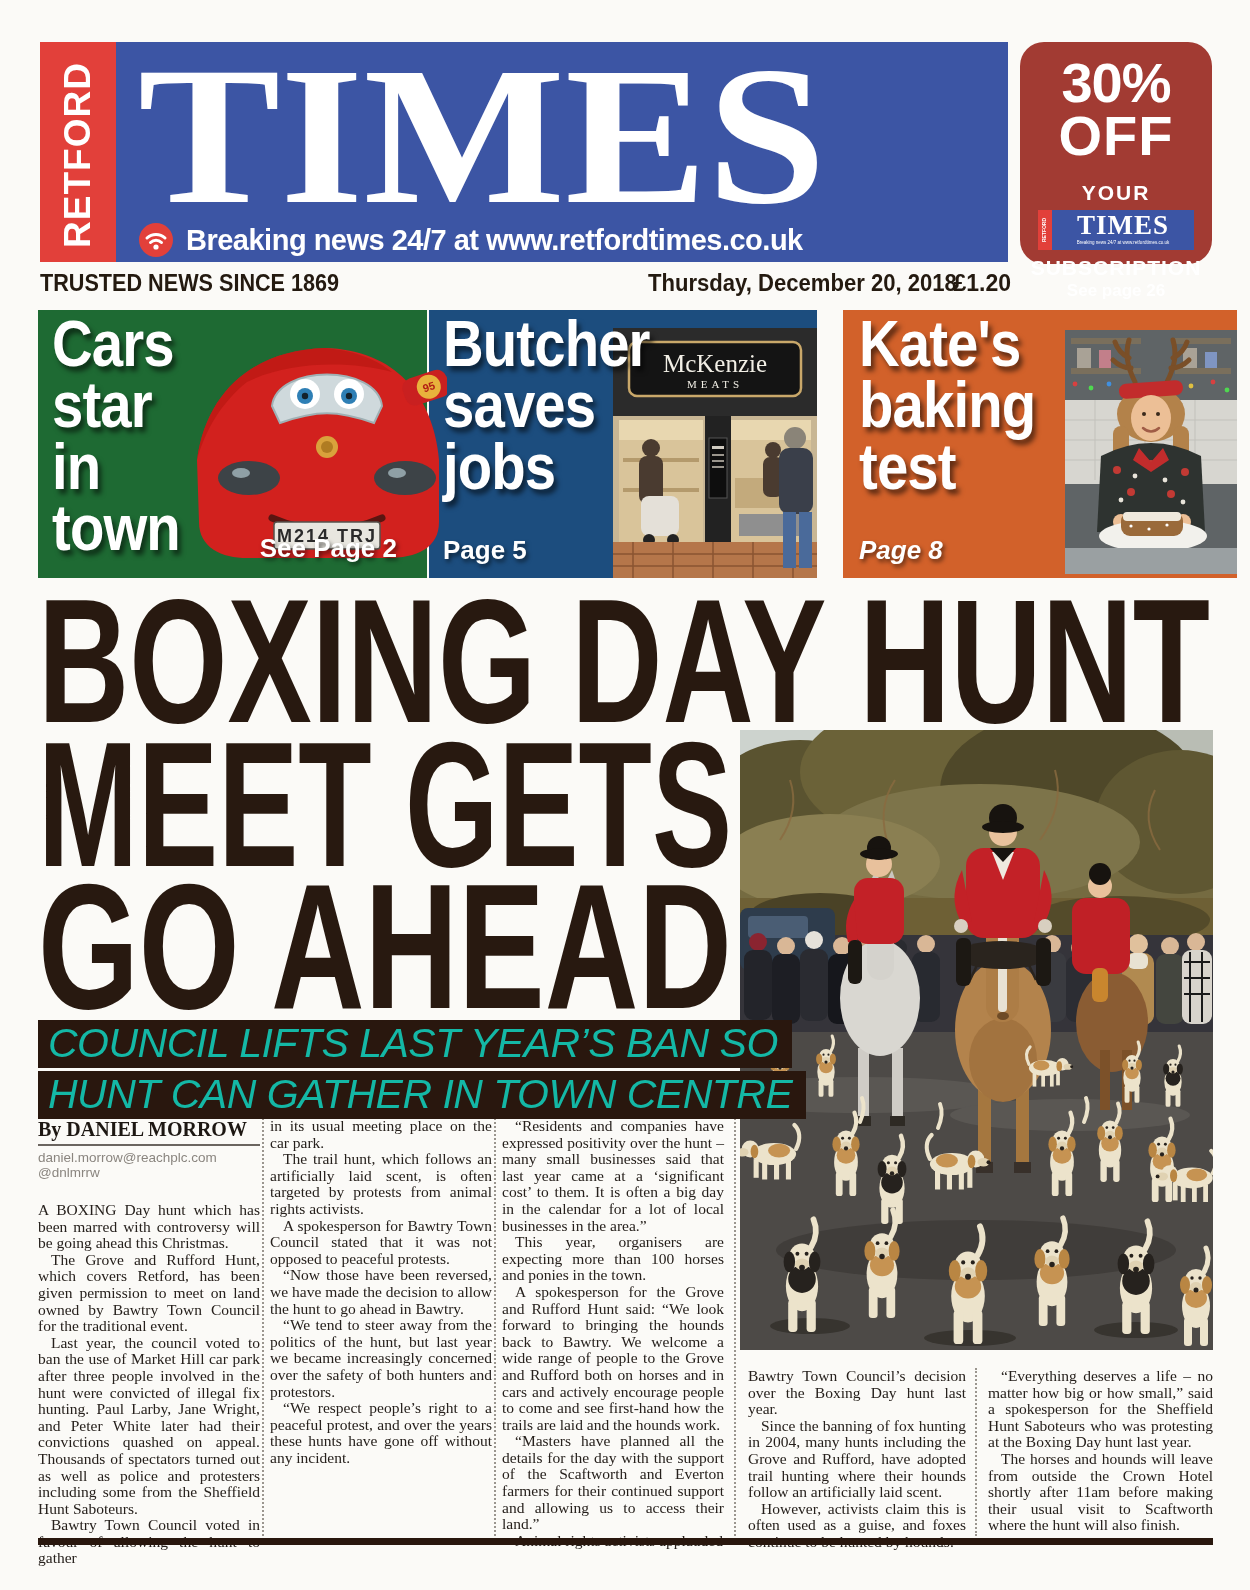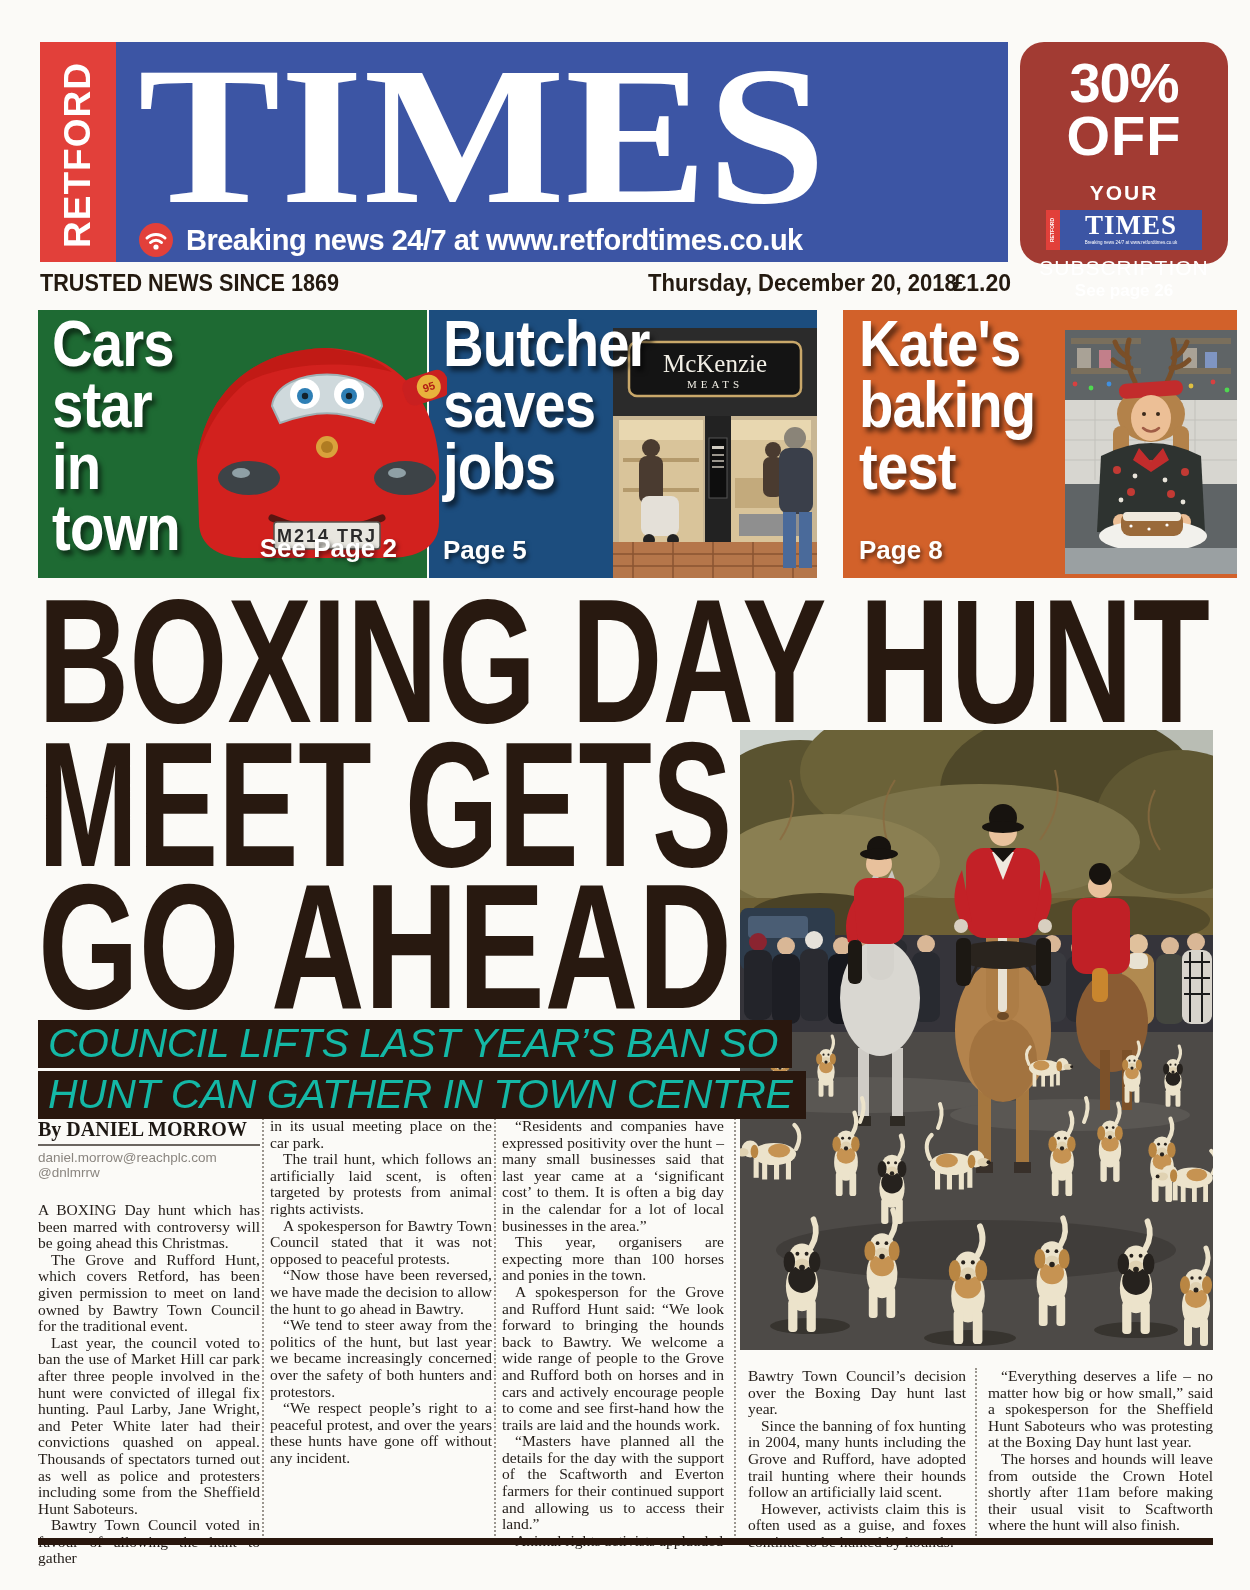--- a/index.html
+++ b/index.html
@@ -8,34 +8,34 @@
   
   .mast-red{position:absolute;left:40px;top:42px;width:76px;height:220px;background:#e2403a;}
   .mast-red span{position:absolute;left:-72px;top:92px;width:220px;text-align:center;
         transform:rotate(-90deg);transform-origin:center;color:#fff;font-weight:bold;
         font-size:37px;letter-spacing:1px;}
   .mast-blue{position:absolute;left:116px;top:42px;width:892px;height:220px;background:#3c55a4;}
   .mast-title{position:absolute;left:22px;top:8px;}
   .breaking{position:absolute;left:22px;top:180px;display:flex;align-items:center;}
   .breaking .txt{color:#fff;font-weight:bold;font-size:29px;margin-left:12px;letter-spacing:-0.5px;}
   
-  .badge{position:absolute;left:1020px;top:42px;width:208px;height:222px;background:#a23b33;
+  .badge{position:absolute;left:1020px;top:42px;width:192px;height:222px;background:#a23b33;
          border-radius:24px;color:#fff;text-align:center;}
   .badge .b30{font-size:56px;font-weight:bold;line-height:54px;margin-top:14px;letter-spacing:-1px;}
   .badge .boff{font-size:56px;font-weight:bold;line-height:52px;letter-spacing:1px;}
   .badge .byour{font-size:21px;font-weight:bold;letter-spacing:2px;margin-top:19px;}
   .mini-logo{position:relative;width:156px;height:40px;margin:5px auto 0 auto;display:flex;}
   .mini-red{width:14px;height:40px;background:#e2403a;position:relative;}
   .mini-red span{position:absolute;left:-14px;top:17px;width:40px;transform:rotate(-90deg);
         font-size:5px;font-weight:bold;color:#fff;text-align:center;}
   .mini-blue{width:142px;height:40px;background:#3c55a4;position:relative;}
   .mini-blue .mt{font-family:"Liberation Serif",serif;font-weight:bold;font-size:27px;
         line-height:30px;color:#fff;letter-spacing:1px;}
   .mini-blue .mtag{font-size:4.5px;color:#fff;line-height:5px;}
-  .badge .bsub{font-size:21px;font-weight:normal;letter-spacing:1px;margin-top:6px;}
+  .badge .bsub{font-size:21px;font-weight:bold;letter-spacing:1px;margin-top:6px;}
   .badge .bsee{font-size:17px;font-weight:bold;margin-top:1px;}
   
   .daterow{position:absolute;left:40px;top:270px;width:1173px;height:30px;color:#241a10;}
   .trusted{position:absolute;left:0;top:0;font-weight:bold;font-size:23px;transform:scaleX(.94);transform-origin:left;}
   .pubdate{position:absolute;left:608px;top:0;font-weight:bold;font-size:23px;transform:scaleX(.96);transform-origin:left;}
   .price{position:absolute;right:202px;top:0;font-weight:bold;font-size:23px;}
   
   .teaser{position:absolute;top:310px;height:268px;overflow:visible;}
   .t-green{left:38px;width:389px;background:#1e6a33;z-index:2;}
   .t-blue{left:429px;width:388px;background:#1c4d7e;z-index:1;}
@@ -280,21 +280,21 @@
       <ellipse cx="88" cy="206" rx="54" ry="16" fill="#f2f1ec"></ellipse>
       <rect x="56" y="182" width="62" height="24" rx="9" fill="#9a6a3a"></rect>
       <rect x="58" y="182" width="58" height="9" rx="4" fill="#efe9dd"></rect>
       <g fill="#fff">
           <circle cx="66" cy="196" r="1.6"></circle>
           <circle cx="84" cy="199" r="1.6"></circle>
           <circle cx="102" cy="195" r="1.6"></circle>
         </g>
       <rect x="0" y="218" width="172" height="26" fill="#9aa0a2"></rect>
     </svg>
-    <div class="t-ref" style="left:16px;bottom:12px;">Page 8</div>
+    <div class="t-ref" style="left:16px;bottom:12px;font-style:italic;">Page 8</div>
   </div>
 
   <div class="headline hl1">
     <svg width="1175" height="140" viewBox="0 0 1175 140">
       <text x="0" y="134" font-family="Liberation Sans, sans-serif" font-weight="bold" font-size="176" fill="#281910" textLength="1172" lengthAdjust="spacingAndGlyphs">BOXING DAY HUNT</text>
     </svg>
   </div>
   <div class="headline hl2">
     <svg width="697" height="142" viewBox="0 0 697 142">
       <text x="0" y="136" font-family="Liberation Sans, sans-serif" font-weight="bold" font-size="178" fill="#281910" textLength="694" lengthAdjust="spacingAndGlyphs">MEET GETS</text>

